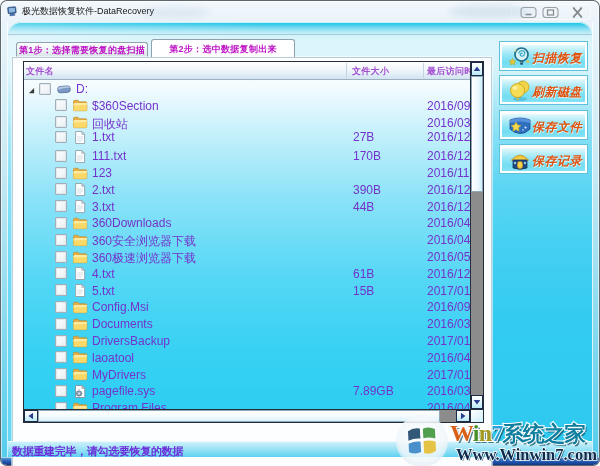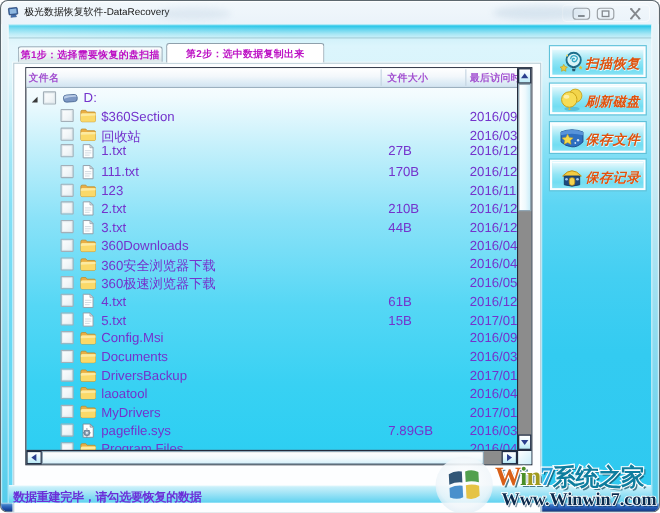--- a/index.html
+++ b/index.html
@@ -11,21 +11,21 @@
 .smudge { position:absolute; border-radius:50%; filter:blur(3px); }
 
 #titlebar { position:absolute; left:0; top:0; width:100%; height:22px; }
 #title-icon { position:absolute; left:6px; top:6px; width:12px; height:11px; }
 #title-text { position:absolute; left:22px; top:5px; font-size:9px; color:#151515; letter-spacing:0; }
 #winbtns { position:absolute; right:9px; top:4px; width:80px; height:16px; border:1px solid rgba(255,255,255,.55); border-radius:4px; }
 .wbtn { position:absolute; top:1px; width:17px; height:13px; }
 #btn-min { left:8px; } #btn-max { left:30px; } #btn-close { left:57px; }
 
 #client { position:absolute; left:8px; top:22px; width:584px; height:434px;
- background-image:linear-gradient(90deg,rgba(255,255,255,.25) 0px,rgba(255,255,255,.12) 120px,rgba(255,255,255,0) 260px),linear-gradient(180deg,#25c5e8 0px,#2fc8e9 2px,#6bd7ef 5px,#a8e7f5 9px,#d2f2fa 13px,#dcf5fc 20px,#d9f4fb 45px,#b5ebf8 75px,#84dff5 115px,#5cd5f3 165px,#43cff2 230px,#33cbf1 300px,#2ec9f0 434px); box-shadow:inset 0 1px 0 rgba(255,255,255,.75); }
+ background-image:linear-gradient(90deg,rgba(255,255,255,.25) 0px,rgba(255,255,255,.12) 120px,rgba(255,255,255,0) 260px),linear-gradient(180deg,#25c5e8 0px,#2fc8e9 2px,#6bd7ef 5px,#a8e7f5 9px,#d2f2fa 13px,#dcf5fc 20px,#d9f4fb 45px,#b5ebf8 75px,#84dff5 115px,#5cd5f3 165px,#43cff2 230px,#33cbf1 300px,#2ec9f0 434px); box-shadow:inset 0 1px 0 rgba(255,255,255,.75);border-radius:13px; }
 #topband-line { position:absolute; left:0; top:12px; width:100%; height:1px; background:rgba(110,160,175,.45); }
 
 .tab { position:absolute; font-size:9px; letter-spacing:0.3px; font-weight:bold; white-space:nowrap; overflow:hidden; color:#bd13c5; text-align:center; border:1px solid #8fa0ac; border-bottom:none; border-radius:3px 3px 0 0; }
 #tab1 { left:8px; top:20px; width:132px; height:15px; line-height:15px; background:linear-gradient(180deg,#fdfefe 0%,#e9f1f2 60%,#d5e3e6 100%); }
 #tab2 { left:143px; top:17px; width:144px; height:18px; line-height:19px; background:#fff; border-color:#8fa0ac; z-index:3; }
 
 #panel { position:absolute; left:4px; top:35px; width:480px; height:431px; background:#fdfeff; border:1px solid #b9cdd6; box-shadow:0 0 0 1px rgba(255,255,255,.55); }
 
 #tree { position:absolute; left:10px; top:3px; width:461px; height:362px; border:1px solid #252c3c; background:linear-gradient(180deg,#feffff 0%,#f2fbfe 7%,#c4f0fb 20%,#8ae2f8 38%,#55d7f5 60%,#38d1f3 80%,#2bcef2 100%); }
 #tree-header { position:absolute; left:0; top:0; width:446px; height:18px; background:linear-gradient(180deg,#ffffff 0%,#f2f7fb 45%,#dcebf5 80%,#d2e4f1 100%); border-bottom:1px solid #9cb0bf; }
@@ -212,21 +212,21 @@
                   <g>
                     <path d="M3.6 1.5 L9.8 1.5 L12.6 4.3 L12.6 13.5 L3.6 13.5 Z" fill="#feffff" stroke="#93a0ab" stroke-width="0.9"></path>
                     <path d="M9.8 1.5 L9.8 4.3 L12.6 4.3 Z" fill="#dfe6ec" stroke="#93a0ab" stroke-width="0.7"></path>
                     <line x1="5.2" y1="7" x2="11" y2="7" stroke="#c6cfd8" stroke-width="0.7"></line>
                     <line x1="5.2" y1="9" x2="11" y2="9" stroke="#c6cfd8" stroke-width="0.7"></line>
                     <line x1="5.2" y1="11" x2="9.5" y2="11" stroke="#c6cfd8" stroke-width="0.7"></line>
                   </g>
                 </svg>
               </span>
               <span class="rname" style="left:68px">2.txt</span>
-              <span class="rsize">210B</span>
+              <span class="rsize">390B</span>
               <span class="rdate">2016/12</span>
             </div>
             <div class="trow" style="top: 117.6px;">
               <span class="cbx" style="left:31px"></span>
               <span class="icon-slot" style="position:absolute;left:48px;top:0">
                 <svg class="ricon" viewBox="0 0 16 15">
                   <g>
                     <path d="M3.6 1.5 L9.8 1.5 L12.6 4.3 L12.6 13.5 L3.6 13.5 Z" fill="#feffff" stroke="#93a0ab" stroke-width="0.9"></path>
                     <path d="M9.8 1.5 L9.8 4.3 L12.6 4.3 Z" fill="#dfe6ec" stroke="#93a0ab" stroke-width="0.7"></path>
                     <line x1="5.2" y1="7" x2="11" y2="7" stroke="#c6cfd8" stroke-width="0.7"></line>

